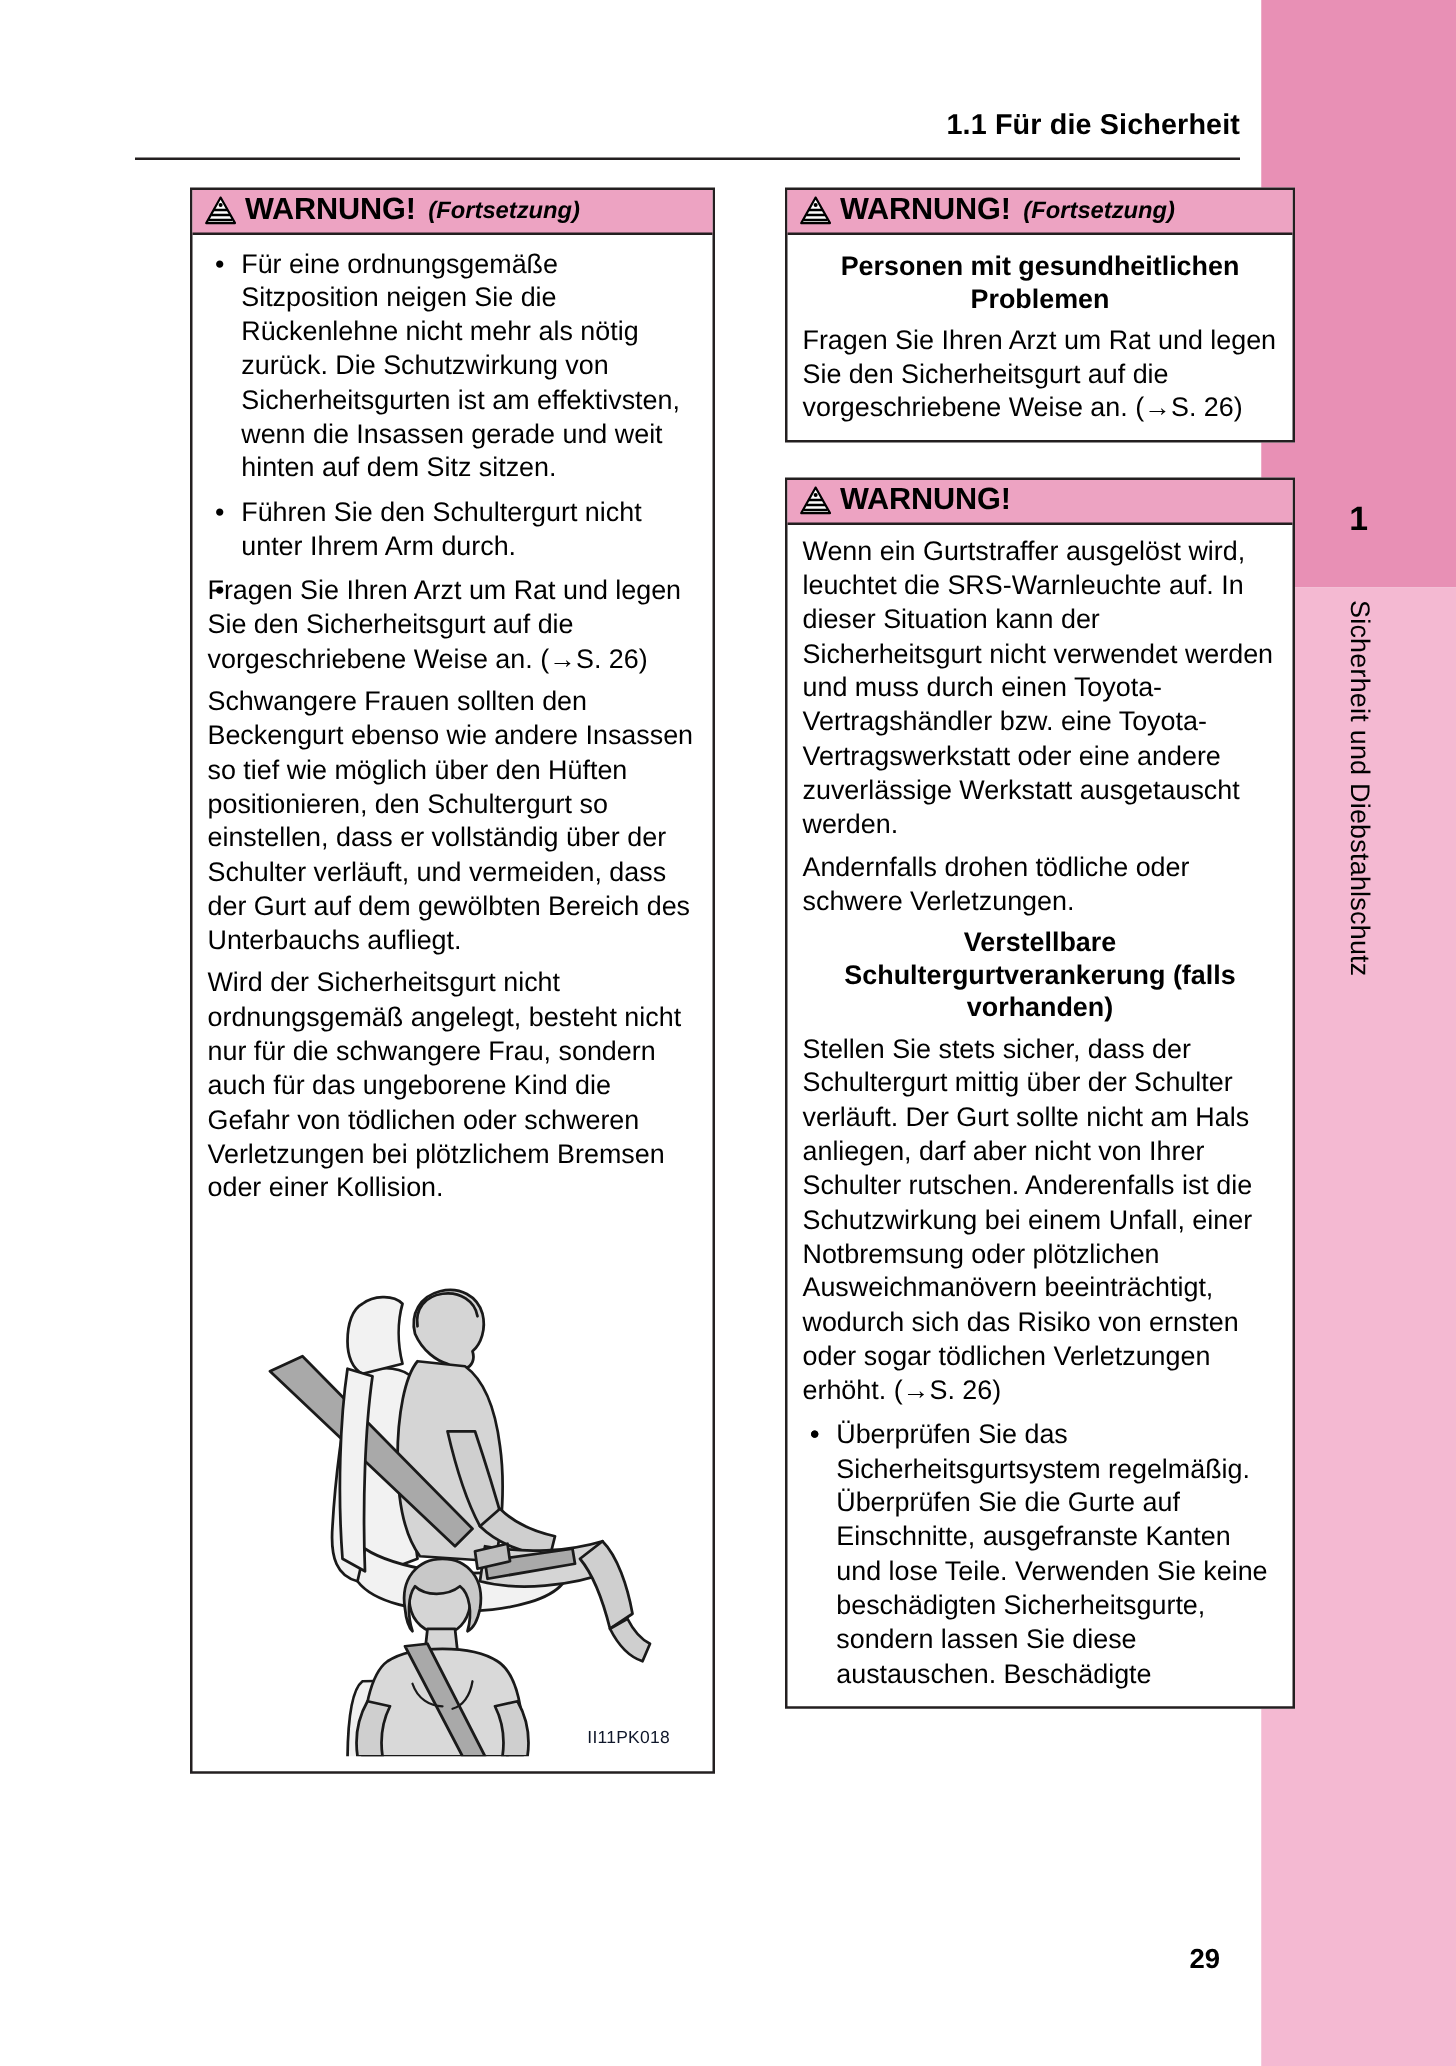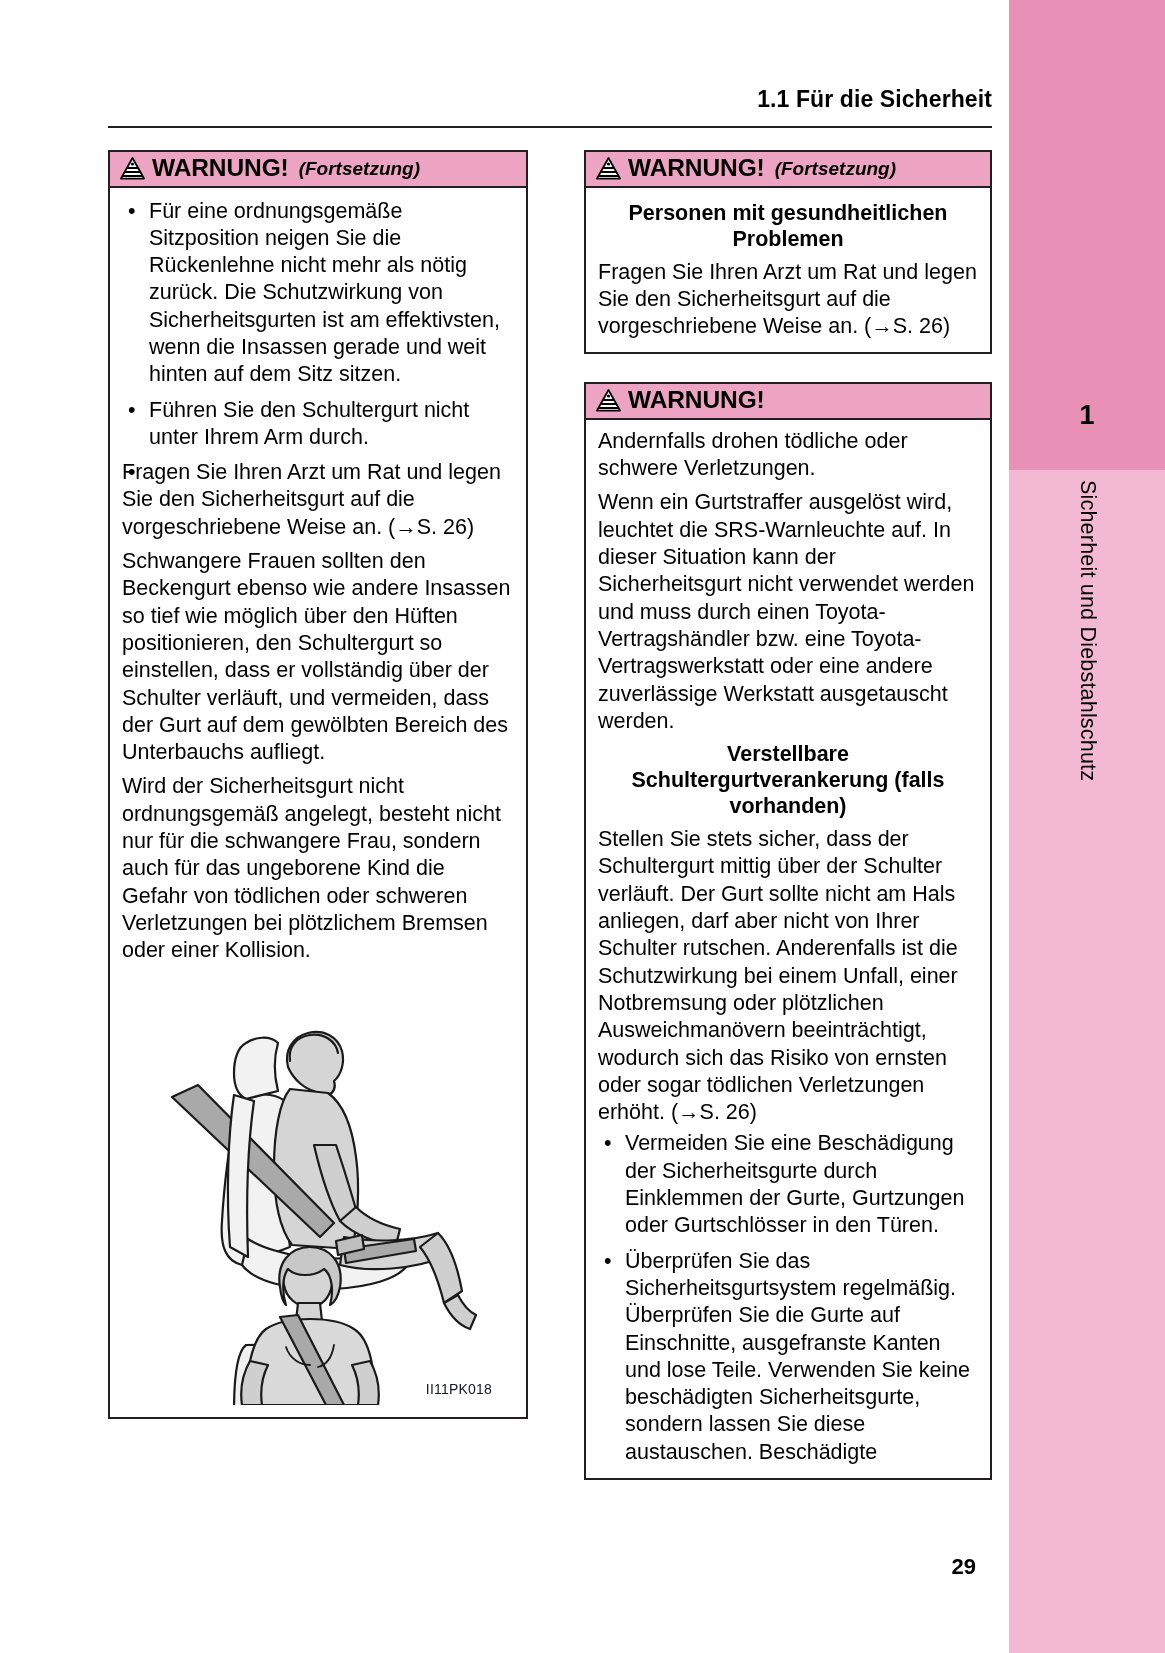--- a/index.html
+++ b/index.html
@@ -88,20 +88,21 @@
     left: 108px;
     width: 884px;
     height: 2px;
     background: #231f20;
   }
 
   
   .col {
     position: absolute;
     top: 150px;
+    margin-left: 44px;
   }
   .col-left  { left: 108px;  width: 420px; }
   .col-right { left: 584px;  width: 408px; }
 
   
   .warn-box {
     border: 2px solid #231f20;
     background: #ffffff;
     box-sizing: border-box;
     margin-bottom: 28px;
@@ -347,30 +348,29 @@
       <svg class="warn-icon" viewBox="0 0 50 46">
         <path d="M25 2 L48 43 L2 43 Z" fill="#ffffff" stroke="#000000" stroke-width="3.5" stroke-linejoin="round"></path>
         <rect x="14" y="20" width="22" height="4" fill="#000000"></rect>
         <rect x="10" y="28" width="30" height="4" fill="#000000"></rect>
         <rect x="6" y="36" width="38" height="4" fill="#000000"></rect>
         <circle cx="25" cy="14" r="3.2" fill="#000000"></circle>
       </svg>
       <span class="warn-title">WARNUNG!</span>
     </div>
     <div class="warn-body">
+      <div class="para">Wenn ein Gurtstraffer ausgelöst wird, leuchtet die SRS-Warnleuchte auf. In dieser Situation kann der Sicherheitsgurt nicht verwendet werden und muss durch einen Toyota-Vertragshändler bzw. eine Toyota-Vertragswerkstatt oder eine andere zuverlässige Werkstatt ausgetauscht werden.</div>
       <div class="para">Andernfalls drohen tödliche oder schwere Verletzungen.</div>
-      <div class="para">Wenn ein Gurtstraffer ausgelöst wird, leuchtet die SRS-Warnleuchte auf. In dieser Situation kann der Sicherheitsgurt nicht verwendet werden und muss durch einen Toyota-Vertragshändler bzw. eine Toyota-Vertragswerkstatt oder eine andere zuverlässige Werkstatt ausgetauscht werden.</div>
 
       <div class="subhead">Verstellbare Schultergurtverankerung (falls vorhanden)</div>
       <div class="para">Stellen Sie stets sicher, dass der Schultergurt mittig über der Schulter verläuft. Der Gurt sollte nicht am Hals anliegen, darf aber nicht von Ihrer Schulter rutschen. Anderenfalls ist die Schutzwirkung bei einem Unfall, einer Notbremsung oder plötzlichen Ausweichmanövern beeinträchtigt, wodurch sich das Risiko von ernsten oder sogar tödlichen Verletzungen erhöht. (→S. 26)</div>
 
       <ul class="bullets">
         <li>
           <span class="bullet-dot">•</span>
-          <span>Vermeiden Sie eine Beschädigung der Sicherheitsgurte durch Einklemmen der Gurte, Gurtzungen oder Gurtschlösser in den Türen.</span>
         </li>
         <li>
           <span class="bullet-dot">•</span>
           <span>Überprüfen Sie das Sicherheitsgurtsystem regelmäßig. Überprüfen Sie die Gurte auf Einschnitte, ausgefranste Kanten und lose Teile. Verwenden Sie keine beschädigten Sicherheitsgurte, sondern lassen Sie diese austauschen. Beschädigte</span>
         </li>
       </ul>
     </div>
   </div>
 
 </div>

